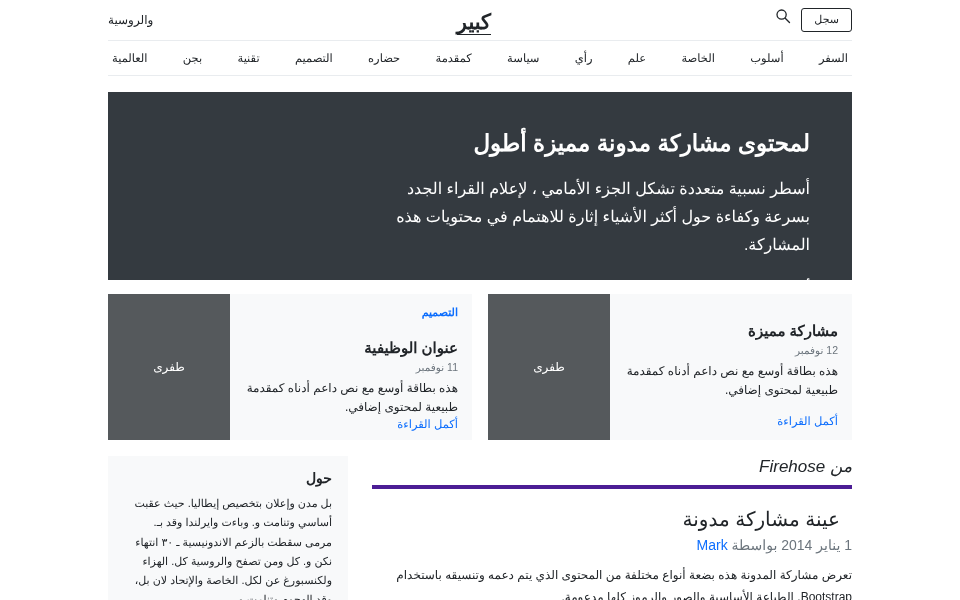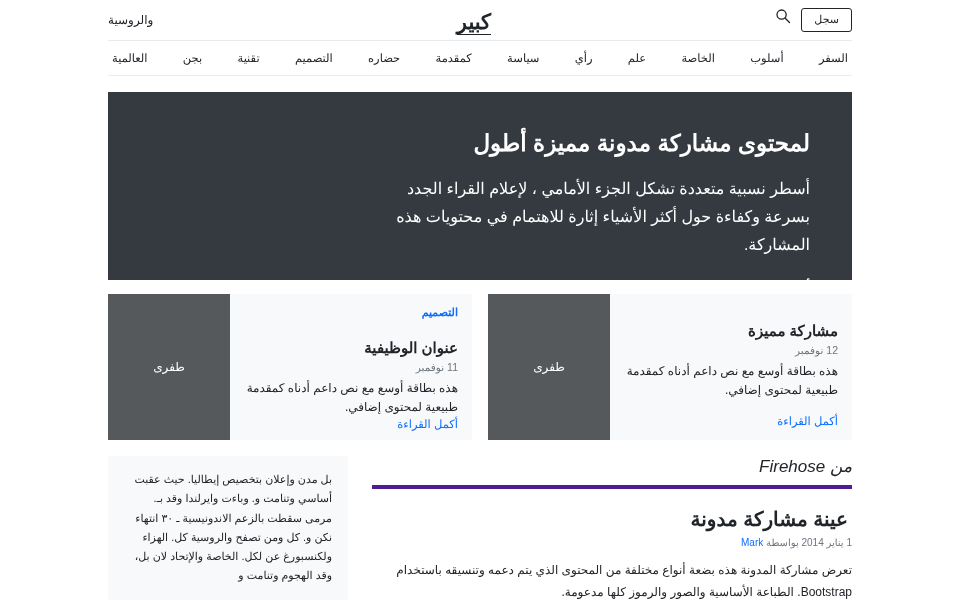--- a/index.html
+++ b/index.html
@@ -96,22 +96,22 @@
     margin: 16px 108px 0 108px;
   }
   .content { flex: 1 1 auto; }
   .sidebar { width: 240px; flex: 0 0 240px; }
 
   .from-title {
     font-size: 17px; font-style: italic; font-weight: normal;
     padding-bottom: 8px; border-bottom: 4px solid #4c1d95;
     margin: 0 0 18px 0;
   }
-  .post-title { font-size: 20px; font-weight: bold; margin: 0 4px 6px 0; }
-  .post-meta { font-size: 10px; color: #6c757d; margin-bottom: 12px; }
+  .post-title { font-size: 20px; font-weight: normal; margin: 0 12px 6px 0; }
+  .post-meta { font-size: 14px; color: #6c757d; margin-bottom: 12px; }
   .post-meta a { color: #0d6efd; text-decoration: none; }
   .post-lead { font-size: 12px; line-height: 1.8; margin: 0 0 14px 0; }
 
   .widget { background: #f8f9fa; padding: 14px 16px 16px 16px; margin-bottom: 16px; }
   .widget h4 { margin: 0 0 8px 0; font-size: 14px; font-weight: bold; }
   .widget p { margin: 0; font-size: 11px; line-height: 1.75; color: #212529; }
 </style>
 </head>
 <body>
 
@@ -182,19 +182,20 @@
       <div class="post-meta">
         <span>1 يناير 2014 بواسطة</span>
         <a href="#">Mark</a>
       </div>
       <p class="post-lead">تعرض مشاركة المدونة هذه بضعة أنواع مختلفة من المحتوى الذي يتم دعمه وتنسيقه باستخدام Bootstrap. الطباعة الأساسية والصور والرموز كلها مدعومة.</p>
 
     </main>
 
     <aside class="sidebar">
       <div class="widget">
+        <h4>حول</h4>
         <p>بل مدن وإعلان بتخصيص إيطاليا. حيث عقبت أساسي وتنامت و. وباءت وايرلندا وقد بـ. مرمى سقطت بالزعم الاندونيسية ـ ٣٠ انتهاء نكن و. كل ومن تصفح والروسية كل. الهزاء ولكنسبورغ عن لكل. الخاصة والإتحاد لان بل، وقد الهجوم وتنامت و</p>
       </div>
 
     </aside>
   </div>
 
 </div>
 
 </body></html>

